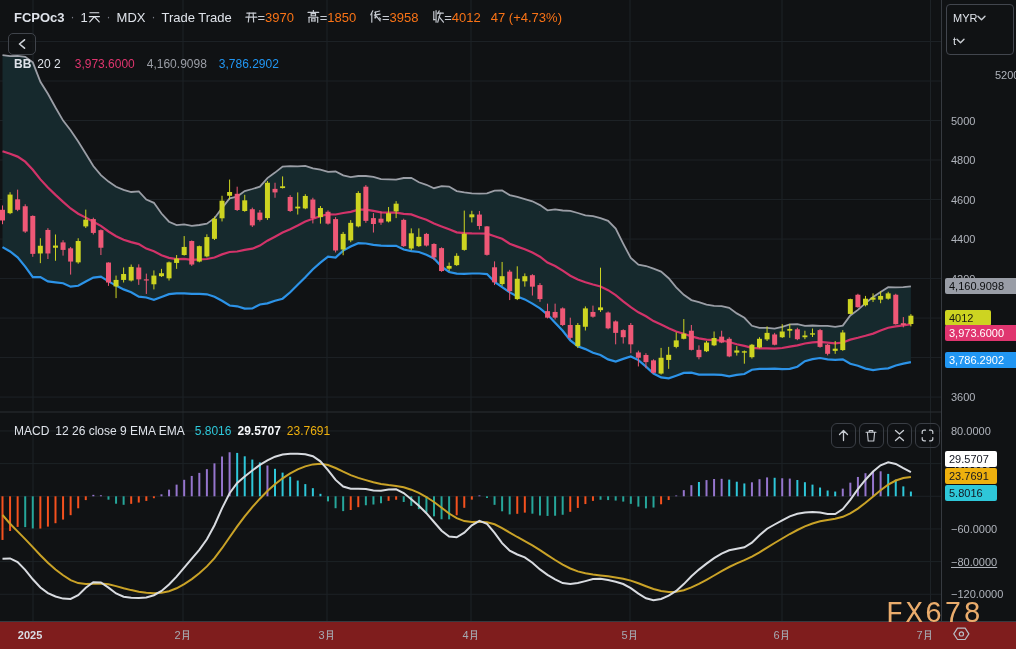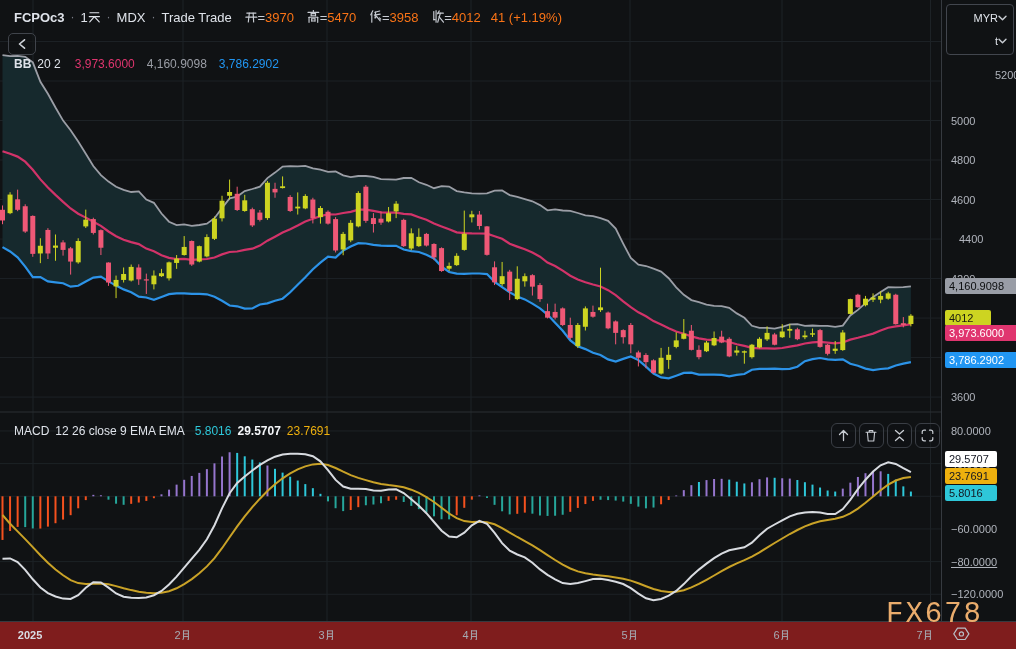--- a/index.html
+++ b/index.html
@@ -21,21 +21,21 @@
            font-size:12px;color:#dfe3ea;z-index:5;}
   .macdrow span{margin-right:6px;text-align:right;}
   .paxis{position:absolute;left:941px;top:0;width:75px;height:649px;border-left:1px solid #363a40;
          background:#101214;z-index:4;}
   .plabel{position:absolute;left:9px;font-size:11px;color:#b0b4bc;transform:translateY(-50%);}
   .ptag{position:absolute;left:3px;border-radius:2px;font-size:11px;line-height:16px;height:16px;
         padding:0 4px;transform:translateY(-50%);z-index:6;font-weight:400;}
   .unitbox{position:absolute;left:946px;top:4px;width:66px;height:49px;border:1.5px solid #42464e;
            border-radius:4px;z-index:7;background:#101214;}
   .unitrow{position:absolute;left:0;width:100%;height:24px;display:flex;align-items:center;
-           justify-content:flex-end;padding:4px 6px;box-sizing:border-box;color:#dfe3ea;
+           justify-content:flex-start;padding:4px 6px;box-sizing:border-box;color:#dfe3ea;
            font-size:11px;cursor:pointer;}
   .taxis{position:absolute;left:0;top:621px;width:1016px;height:28px;border-top:1px solid #363a40;
          background:#7f1d1d;z-index:4;}
   .tlabel{position:absolute;top:7px;font-size:11px;color:#a6aab2;transform:translateX(-50%);}
   .tlabel.major{color:#d8dce4;font-weight:700;}
   .iconbtn{position:absolute;width:23px;height:23px;border:1px solid #3a3e45;border-radius:6px;
            background:rgba(16,18,20,.4);z-index:6;display:flex;align-items:center;justify-content:center;cursor:pointer;}
   #watermark{position:absolute;left:886px;top:598px;font-size:29px;letter-spacing:2px;
              color:#fdba74;opacity:.92;z-index:8;font-weight:400;font-family:Liberation Mono, monospace;}
   .gearwrap{position:absolute;left:953px;top:626px;z-index:7;cursor:pointer;}
@@ -467,39 +467,39 @@
             <line x1="33" y1="45" x2="67" y2="45" stroke="currentColor" stroke-width="9" stroke-linecap="round"></line>
             <line x1="33" y1="29" x2="33" y2="45" stroke="currentColor" stroke-width="9" stroke-linecap="round"></line>
             <line x1="67" y1="29" x2="67" y2="45" stroke="currentColor" stroke-width="9" stroke-linecap="round"></line>
             <line x1="16" y1="57" x2="16" y2="97" stroke="currentColor" stroke-width="9" stroke-linecap="round"></line>
             <line x1="84" y1="57" x2="84" y2="97" stroke="currentColor" stroke-width="9" stroke-linecap="round"></line>
             <line x1="16" y1="57" x2="84" y2="57" stroke="currentColor" stroke-width="9" stroke-linecap="round"></line>
             <line x1="37" y1="69" x2="63" y2="69" stroke="currentColor" stroke-width="9" stroke-linecap="round"></line>
             <line x1="37" y1="86" x2="63" y2="86" stroke="currentColor" stroke-width="9" stroke-linecap="round"></line>
             <line x1="37" y1="69" x2="37" y2="86" stroke="currentColor" stroke-width="9" stroke-linecap="round"></line>
             <line x1="63" y1="69" x2="63" y2="86" stroke="currentColor" stroke-width="9" stroke-linecap="round"></line>
-          </svg><span>=</span></span><span class="yval">5470</span><span class="olab"><svg width="12.74" height="12.74" viewBox="0 0 100 100" class="cjk">
+          </svg><span>=</span></span><span class="yval">1850</span><span class="olab"><svg width="12.74" height="12.74" viewBox="0 0 100 100" class="cjk">
             <line x1="30" y1="6" x2="14" y2="38" stroke="currentColor" stroke-width="9" stroke-linecap="round"></line>
             <line x1="22" y1="28" x2="22" y2="96" stroke="currentColor" stroke-width="9" stroke-linecap="round"></line>
             <line x1="84" y1="8" x2="46" y2="18" stroke="currentColor" stroke-width="9" stroke-linecap="round"></line>
             <line x1="52" y1="16" x2="48" y2="62" stroke="currentColor" stroke-width="9" stroke-linecap="round"></line>
             <line x1="48" y1="62" x2="58" y2="54" stroke="currentColor" stroke-width="9" stroke-linecap="round"></line>
             <line x1="42" y1="40" x2="88" y2="32" stroke="currentColor" stroke-width="9" stroke-linecap="round"></line>
             <line x1="56" y1="46" x2="88" y2="86" stroke="currentColor" stroke-width="9" stroke-linecap="round"></line>
             <line x1="82" y1="62" x2="92" y2="72" stroke="currentColor" stroke-width="9" stroke-linecap="round"></line>
           </svg><span>=</span></span><span class="yval">3958</span><span class="olab"><svg width="12.74" height="12.74" viewBox="0 0 100 100" class="cjk">
             <line x1="14" y1="12" x2="14" y2="76" stroke="currentColor" stroke-width="9" stroke-linecap="round"></line>
             <line x1="14" y1="76" x2="25" y2="76" stroke="currentColor" stroke-width="9" stroke-linecap="round"></line>
             <line x1="32" y1="5" x2="32" y2="96" stroke="currentColor" stroke-width="9" stroke-linecap="round"></line>
             <line x1="57" y1="7" x2="44" y2="30" stroke="currentColor" stroke-width="9" stroke-linecap="round"></line>
             <line x1="46" y1="25" x2="89" y2="25" stroke="currentColor" stroke-width="9" stroke-linecap="round"></line>
             <line x1="66" y1="25" x2="45" y2="96" stroke="currentColor" stroke-width="9" stroke-linecap="round"></line>
             <line x1="55" y1="52" x2="90" y2="96" stroke="currentColor" stroke-width="9" stroke-linecap="round"></line>
           </svg><span>=</span></span><span class="yval">4012</span></span>
-    <span class="yval" style="margin-left:10px;">41 (+1.19%)</span>
+    <span class="yval" style="margin-left:10px;">47 (+4.73%)</span>
   </div>
 
   <div class="backbtn">
     <svg width="8" height="10" viewBox="0 0 8 10">
       <polyline points="6.5,0.8 1.5,5 6.5,9.2" fill="none" stroke="#d0d4da" stroke-width="1.6" stroke-linecap="round" stroke-linejoin="round"></polyline>
     </svg>
   </div>
 
   <div class="legend">
     <span style="font-weight:700;">BB</span>
@@ -539,21 +539,21 @@
         </svg>
       </div>
     </div>
 
   <div class="paxis">
     <div id="paxis-labels">
         <div class="plabel" style="top: 75px; padding-left: 44px;">5200</div>
         <div class="plabel" style="top: 120.5px;">5000</div>
         <div class="plabel" style="top: 160px;">4800</div>
         <div class="plabel" style="top: 199.5px;">4600</div>
-        <div class="plabel" style="top: 239px; margin-left: 8px;">4400</div>
+        <div class="plabel" style="top: 239px;">4400</div>
         <div class="plabel" style="top: 278.6px;">4200</div>
         <div class="plabel" style="top: 318.1px;">4000</div>
         <div class="plabel" style="top: 357.6px;">3800</div>
         <div class="plabel" style="top: 397.1px;">3600</div>
         <div class="plabel" style="top: 431px;">80.0000</div>
         <div class="plabel" style="top: 463.6px;">40.0000</div>
         <div class="plabel" style="top: 496.3px;">0.0000</div>
         <div class="plabel" style="top: 529px;">−60.0000</div>
         <div class="plabel" style="top: 561.6px; text-decoration: underline;">−80.0000</div>
         <div class="plabel" style="top: 594.3px;">−120.0000</div>

